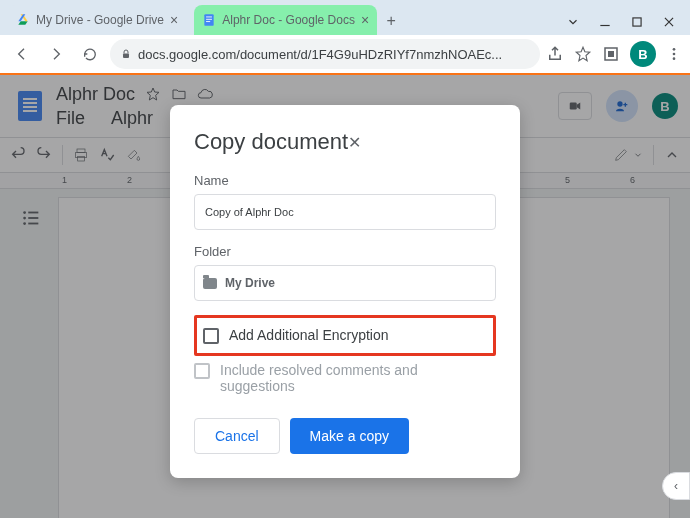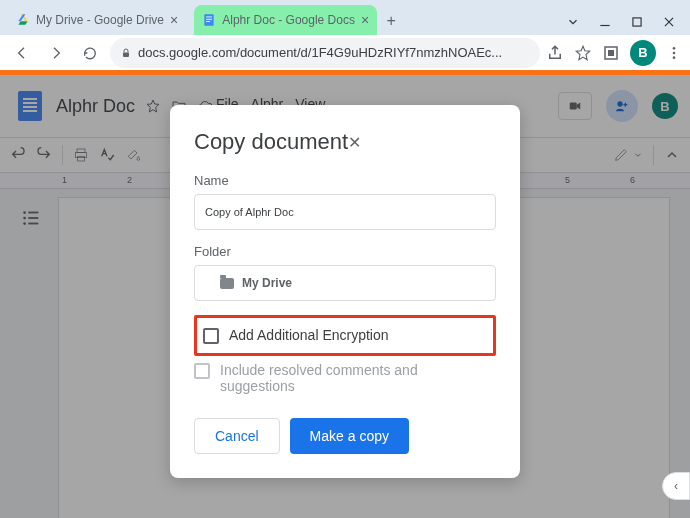--- a/index.html
+++ b/index.html
@@ -9,39 +9,39 @@
     .titlebar { height: 35px; background: #dce7f1; display: flex; align-items: flex-end; }
     .tab { height: 30px; background: #dce7f1; border-radius: 8px 8px 0 0; display: flex; align-items: center; padding: 0 8px; gap: 6px; font-size: 12px; color: #5f6368; max-width: 200px; margin-left: 8px; }
     .tab.active { background: #86efac; }
     .tab-favicon { width: 14px; height: 14px; }
     .tab-title { white-space: nowrap; overflow: hidden; text-overflow: ellipsis; flex: 1; }
     .tab-close { color: #5f6368; font-size: 14px; }
     .newtab { width: 28px; height: 28px; display: flex; align-items: center; justify-content: center; font-size: 16px; color: #5f6368; }
     .window-controls { margin-left: auto; margin-right: 8px; display: flex; gap: 18px; align-items: center; padding-bottom: 6px; padding-right: 6px; }
     .window-btn { width: 14px; height: 14px; display: flex; align-items: center; justify-content: center; color: #333; }
 
-    .addrbar { height: 40px; background: #fff; border-bottom: 5px solid #f97316; display: flex; align-items: center; padding: 0 8px; gap: 6px; }
+    .addrbar { height: 40px; background: #fff; border-bottom: 2px solid #f97316; display: flex; align-items: center; padding: 0 8px; gap: 6px; }
     .nav-btn { width: 28px; height: 28px; display: flex; align-items: center; justify-content: center; color: #5f6368; border-radius: 50%; }
     .omnibox { flex: 1; height: 30px; background: #f1f3f4; border-radius: 15px; display: flex; align-items: center; padding: 0 10px; gap: 6px; font-size: 13px; color: #3c4043; overflow: hidden; }
     .omnibox .url { white-space: nowrap; overflow: hidden; text-overflow: ellipsis; flex: 1; }
     .lock { color: #5f6368; }
     .ext-icons { display: flex; gap: 10px; align-items: center; }
     .avatar { width: 26px; height: 26px; border-radius: 50%; background: #00897b; color: #fff; display: flex; align-items: center; justify-content: center; font-size: 13px; font-weight: bold; }
 
     
     .docs-app { position: absolute; top: 75px; left: 0; right: 0; bottom: 0; background: #fff; }
     .docs-header { height: 62px; display: flex; align-items: center; padding: 4px 12px; gap: 8px; }
     .docs-logo { width: 36px; height: 36px; display:flex; align-items:center; justify-content:center; }
     .docs-logo-inner { width: 24px; height: 30px; background: #4285f4; border-radius: 2px; position: relative; }
     .docs-logo-inner::after { content:""; position:absolute; left:5px; top:7px; width:14px; height:2px; background:#fff; box-shadow: 0 4px 0 #fff, 0 8px 0 #fff, 0 12px 0 #fff; }
-    .doc-title-area { display: flex; gap: 3px; text-align: center; }
+    .doc-title-area { display: flex; flex-direction: column; gap: 3px; text-align: center; }
     .doc-title-row { display: flex; align-items: center; gap: 10px; }
     .doc-title { font-size: 18px; color: #3c4043; }
     .doc-icons { display: flex; gap: 10px; color: #5f6368; }
-    .doc-menus { display: flex; gap: 12px; font-size: 14px; color: #3c4043; }
+    .doc-menus { display: flex; gap: 26px; font-size: 18px; color: #3c4043; }
     .docs-right { margin-left: auto; display: flex; gap: 14px; align-items: center; }
     .meet-btn { width: 34px; height: 28px; border: 1px solid #dadce0; border-radius: 4px; display:flex; align-items:center; justify-content:center; }
     .share-btn-sm { width: 32px; height: 32px; border-radius:50%; background:#d2e3fc; display:flex; align-items:center; justify-content:center; }
 
     .docs-toolbar { height: 36px; border-top: 1px solid #dadce0; border-bottom: 1px solid #dadce0; display: flex; align-items: center; padding: 0 10px; gap: 10px; color: #5f6368; }
     .toolbar-divider { width: 1px; height: 20px; background: #dadce0; }
     .toolbar-spacer { flex:1; }
     .pencil-btn { display:flex; align-items:center; gap:4px; }
 
     .ruler { height: 16px; background: #f8f9fa; border-bottom: 1px solid #dadce0; position: relative; }
@@ -55,21 +55,21 @@
     
     .overlay { position:absolute; top:75px; left:0; right:0; bottom:0; background: rgba(32,33,36,0.4); }
 
     .modal { position: absolute; top: 105px; left: 50%; transform:translateX(-50%); width: 350px; background: #fff; border-radius: 8px; box-shadow: 0 4px 16px rgba(0,0,0,0.2); padding: 24px; }
     .modal-title-row { display:flex; align-items:center; margin-bottom: 18px; }
     .modal-title { font-size: 22px; color: #3c4043; }
     .modal-close { color:#5f6368; font-size:16px; }
 
     .field-label { font-size: 13px; color: #5f6368; margin-bottom: 6px; }
     .field-input { width: 100%; height: 36px; border: 1px solid #dadce0; border-radius: 4px; padding: 0 10px; font-size: 11px; color:#3c4043; }
-    .folder-box { width: 100%; height: 36px; border: 1px solid #dadce0; border-radius: 4px; padding: 0 25px; font-size: 12px; color:#5f6368; display:flex; align-items:center; gap:8px; font-weight:bold; }
+    .folder-box { width: 100%; height: 36px; border: 1px solid #dadce0; border-radius: 4px; padding: 0 8px; font-size: 12px; color:#5f6368; display:flex; align-items:center; gap:8px; font-weight:bold; }
     .folder-icon { width:14px; height:11px; background:#80868b; border-radius:2px; position:relative; }
     .folder-icon::before { content:""; position:absolute; top:-3px; left:0; width:6px; height:3px; background:#80868b; border-radius:1px 1px 0 0; }
 
     .field-group { margin-bottom: 14px; }
     .checkbox-row { display:flex; align-items:flex-start; gap:10px; padding: 6px 0; font-size: 14px; color:#3c4043; }
     .checkbox-row.disabled { color:#9aa0a6; }
     .chk { width: 16px; height: 16px; border: 2px solid #5f6368; border-radius: 2px; flex-shrink:0; margin-top:1px; }
     .chk.disabled { border-color:#c0c3c7; }
     .highlight-box { border: 3px solid #e53720; padding: 3px 6px; border-radius: 2px; }
 

